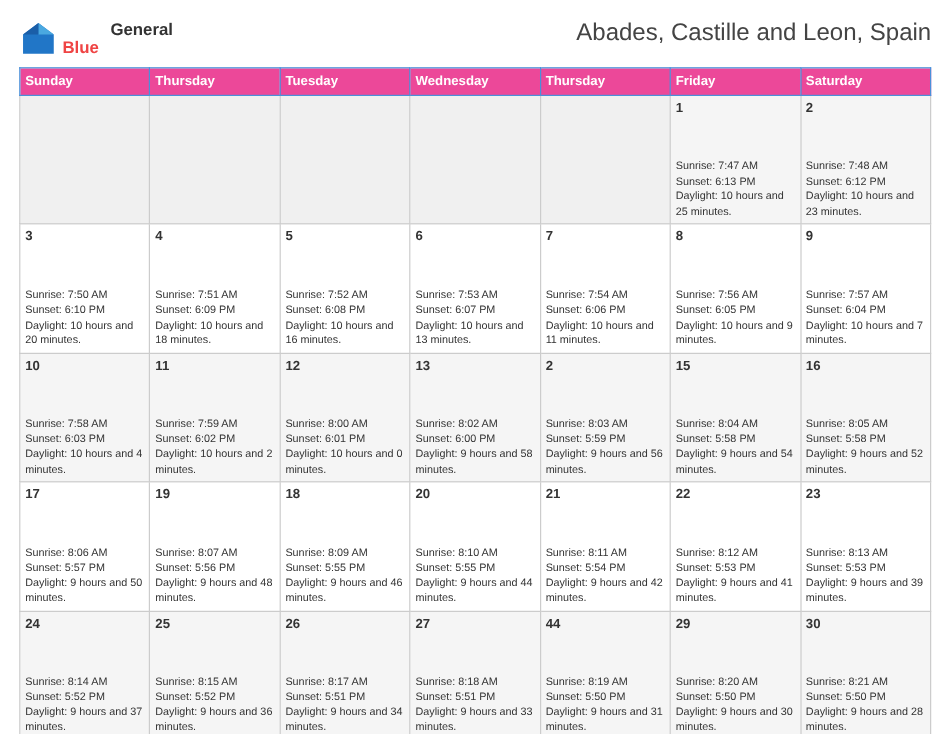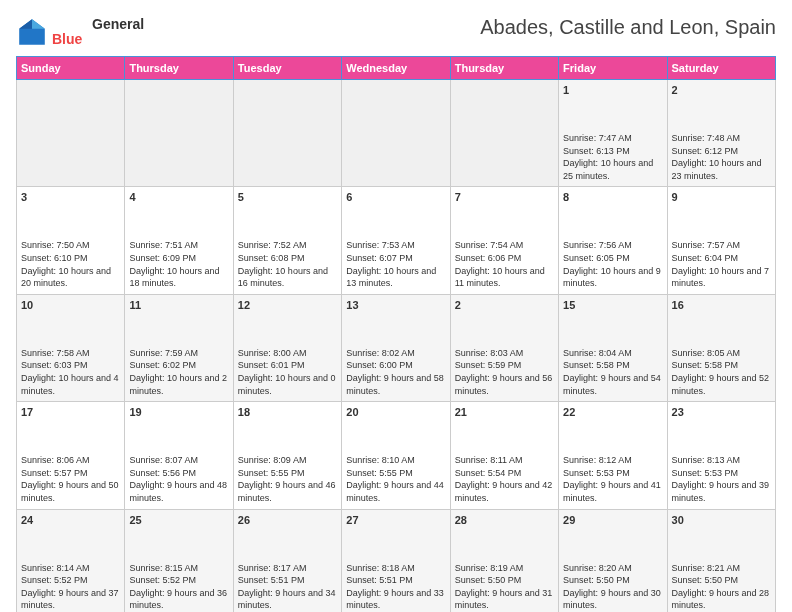--- a/index.html
+++ b/index.html
@@ -246,21 +246,21 @@
         </td>
         <td class="has-data">
           <span class="day-num">26</span>
           <div class="day-info">Sunrise: 8:17 AM<br>Sunset: 5:51 PM<br>Daylight: 9 hours and 34 minutes.</div>
         </td>
         <td class="has-data">
           <span class="day-num">27</span>
           <div class="day-info">Sunrise: 8:18 AM<br>Sunset: 5:51 PM<br>Daylight: 9 hours and 33 minutes.</div>
         </td>
         <td class="has-data">
-          <span class="day-num">28</span>
+          <span class="day-num">44</span>
           <div class="day-info">Sunrise: 8:19 AM<br>Sunset: 5:50 PM<br>Daylight: 9 hours and 31 minutes.</div>
         </td>
         <td class="has-data">
           <span class="day-num">29</span>
           <div class="day-info">Sunrise: 8:20 AM<br>Sunset: 5:50 PM<br>Daylight: 9 hours and 30 minutes.</div>
         </td>
         <td class="has-data">
           <span class="day-num">30</span>
           <div class="day-info">Sunrise: 8:21 AM<br>Sunset: 5:50 PM<br>Daylight: 9 hours and 28 minutes.</div>
         </td>

